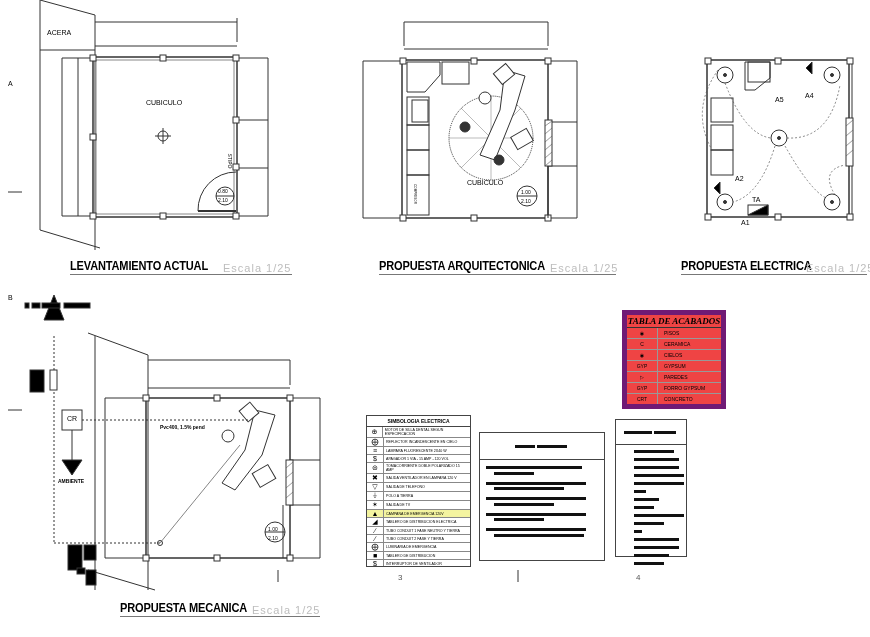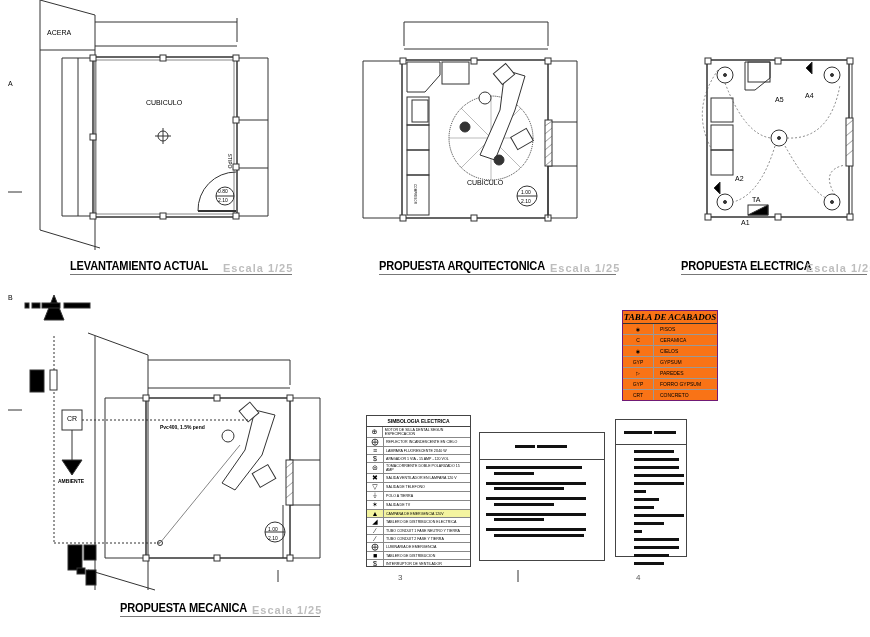--- a/index.html
+++ b/index.html
@@ -1,22 +1,22 @@
 <!DOCTYPE html>
 <html><head>
 <meta charset="utf-8">
 <style>
   html,body{margin:0;padding:0;background:#fff;}
   body{width:870px;height:637px;position:relative;overflow:hidden;font-family:"Liberation Sans",sans-serif;color:#000;}
   svg{position:absolute;left:0;top:0;}
   .title{position:absolute;font-family:"Liberation Sans",sans-serif;font-weight:bold;font-size:13px;letter-spacing:-0.2px;white-space:nowrap;transform:scaleX(0.85);transform-origin:left bottom;}
-  .scale{position:absolute;font-size:11px;color:#bdbdbd;white-space:nowrap;letter-spacing:1px;font-weight:bold;}
+  .scale{position:absolute;font-size:11px;color:#bdbdbd;white-space:nowrap;letter-spacing:1px;}
   .uline{position:absolute;height:1px;background:#777;}
   .lbl{position:absolute;font-size:7px;white-space:nowrap;}
-  .tbl{position:absolute;border:1px solid #701a75;background:#f97316;font-size:5px;}
+  .tbl{position:absolute;border:5px solid #701a75;background:#ef4444;font-size:5px;}
   .tbl .hdr{font-family:"Liberation Serif",serif;font-style:italic;font-weight:bold;font-size:9px;text-align:center;border-bottom:1px solid #333;padding:1px 0;}
   .tbl .row{display:flex;border-bottom:1px solid #999;height:10px;align-items:center;}
   .tbl .row:last-child{border-bottom:none;}
   .tbl .c1{width:30px;text-align:center;border-right:1px solid #999;height:100%;display:flex;align-items:center;justify-content:center;}
   .tbl .c2{padding-left:6px;}
   .legend{position:absolute;border:1px solid #444;background:#fff;}
   .legend .lh{font-size:5px;font-weight:bold;text-align:center;border-bottom:1px solid #444;padding:2px 0;}
   .legend .lr{display:flex;border-bottom:1px solid #888;align-items:center;}
   .legend .li{width:16px;border-right:1px solid #888;text-align:center;font-size:7px;align-self:stretch;display:flex;align-items:center;justify-content:center;}
   .legend .lt{font-size:3.6px;padding:1px 2px;line-height:4px;}

